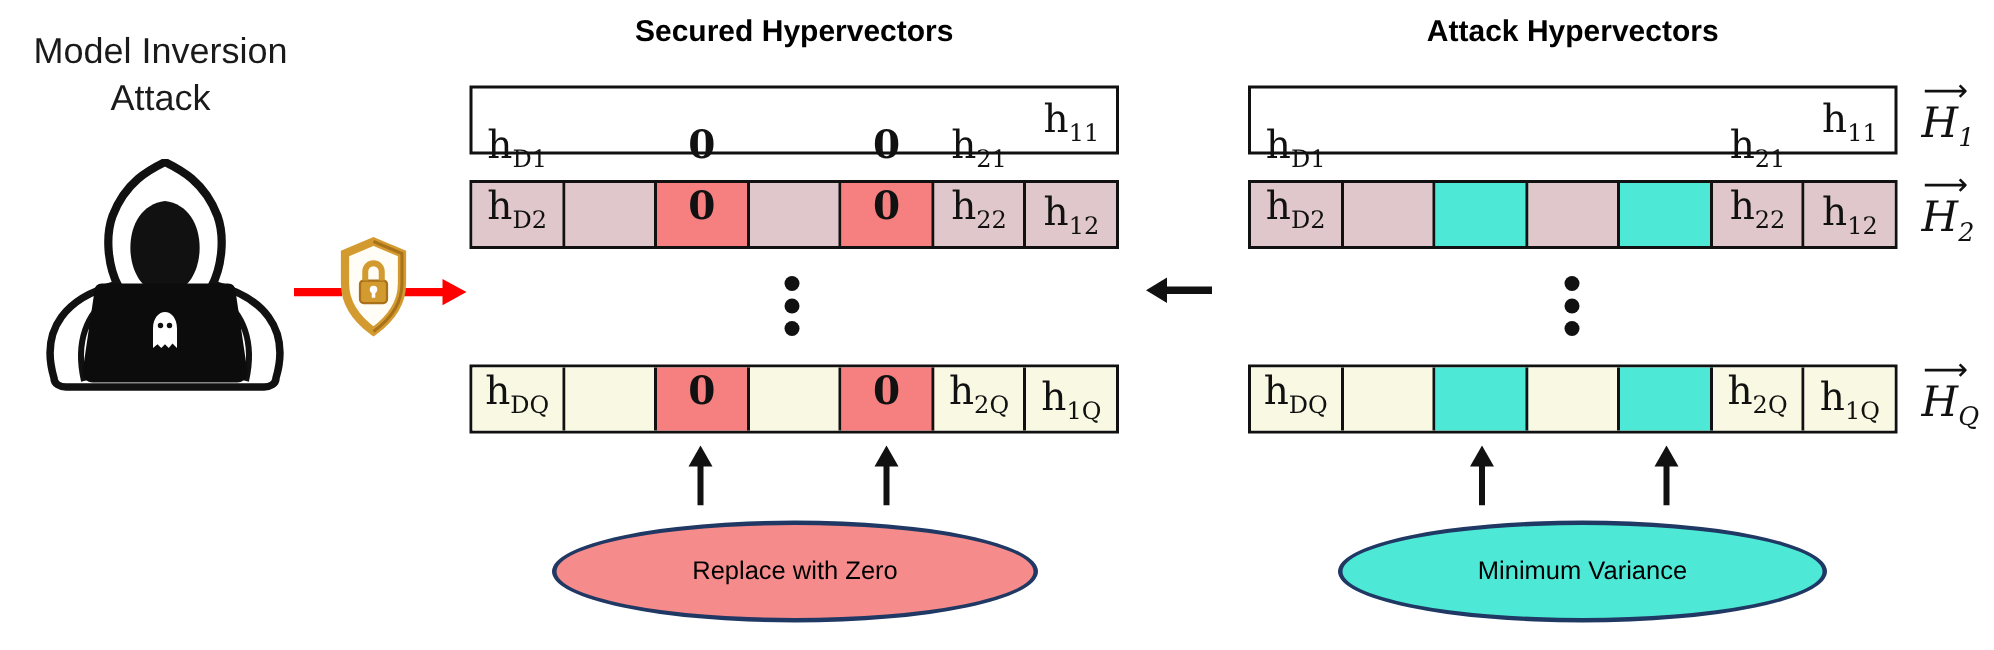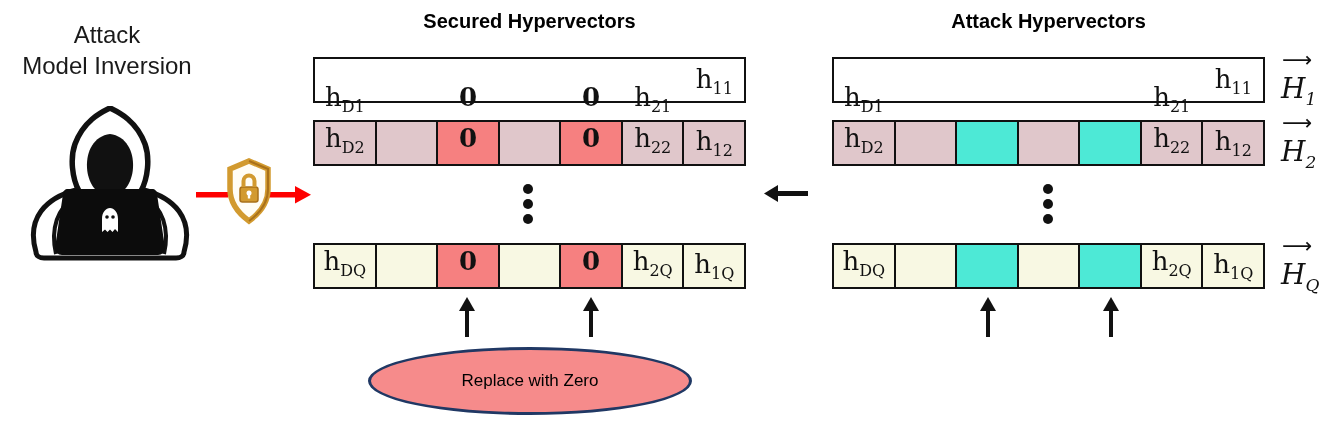--- a/index.html
+++ b/index.html
@@ -27,21 +27,21 @@
   .tintq .cell{background:var(--rowq-bg,#f8f8e3);}
   .cell.mr{background:var(--masked-red,#f68080) !important;}
   .cell.mc{background:var(--masked-cyan,#4de9d6) !important;}
   .cl{font-family:"DejaVu Serif",serif;font-size:26px;line-height:26px;color:#111;}
   .cl sub{font-size:16px;}
   .mr .cl{font-weight:bold;}
 
   
   .veclabel{position:absolute;left:1281px;width:48px;font-family:"DejaVu Serif",serif;color:#111;}
   .varrow{font-family:"DejaVu Sans",sans-serif;font-size:21px;line-height:13px;height:13px;margin-left:1px;}
-  .vbody{font-size:28px;font-style:italic;line-height:44px;}
+  .vbody{font-size:28px;font-style:italic;line-height:30px;}
   .vbody sub{font-size:17px;}
 
   
   .dots{position:absolute;display:flex;flex-direction:column;gap:5px;}
   .dots i{width:10px;height:10px;border-radius:50%;background:#111;}
   .uparrow{position:absolute;width:18px;height:40px;}
   .uparrow .blackfill{fill:#111;}
   .leftarrow-svg{position:absolute;left:764px;top:181px;width:44px;height:25px;}
   .blackfill{fill:#111;}
   .redfill{fill:var(--arrow-red,#fe0000);}
@@ -52,22 +52,22 @@
            font-size:17px;color:#000;}
   .callout.red{background:var(--callout-red,#f68b8b);}
   .callout.cyan{background:var(--callout-cyan,#4de9d6);}
 </style>
 </head>
 <body>
 
 <div class="canvas">
 
   <div class="attack-label">
+    <div>Model Inversion</div>
     <div>Attack</div>
-    <div>Model Inversion</div>
   </div>
 
   <svg class="hacker-svg" viewBox="0 0 176 156">
     <path d="M14,146 C4,112 24,92 54,84 L122,84 C152,92 172,112 162,146 C162,150 158,152 154,152 L22,152 C18,152 14,150 14,146 Z" fill="#ffffff" stroke="#111" stroke-width="5"></path>
     <path d="M34,148 C28,122 36,102 52,92" fill="none" stroke="#111" stroke-width="4"></path>
     <path d="M142,148 C148,122 140,102 124,92" fill="none" stroke="#111" stroke-width="4"></path>
     <path d="M88,2 C80,6 62,14 53,38 C48,52 50,72 57,85 C60,90 64,92 68,92 L108,92 C112,92 116,90 119,85 C126,72 128,52 123,38 C114,14 96,6 88,2 Z" fill="#ffffff" stroke="#111" stroke-width="5.5"></path>
     <path d="M88,28 C72,30 64,45 65,62 C66,77 74,89 88,91 C102,89 110,77 111,62 C112,45 104,30 88,28 Z" fill="#111"></path>
     <path d="M46,83 L130,83 C133,83 135,85 135,88 L143,142 C143,146 140,149 136,149 L40,149 C36,149 33,146 33,142 L41,88 C41,85 43,83 46,83 Z" fill="#0c0c0c"></path>
     <g>
@@ -285,14 +285,17 @@
 
   <svg class="uparrow" style="left:979px;top:297px" viewBox="0 0 18 40">
       <polygon class="blackfill" points="9,0 17,14 1,14"></polygon>
       <rect class="blackfill" x="7" y="11" width="4" height="29"></rect>
     </svg>
   <svg class="uparrow" style="left:1102px;top:297px" viewBox="0 0 18 40">
       <polygon class="blackfill" points="9,0 17,14 1,14"></polygon>
       <rect class="blackfill" x="7" y="11" width="4" height="29"></rect>
     </svg>
 
+  <div class="callout cyan" style="left:892px;top:347px;width:326px;height:68px">
+    <span>Minimum Variance</span>
+  </div>
 
 </div>
 
 </body></html>

